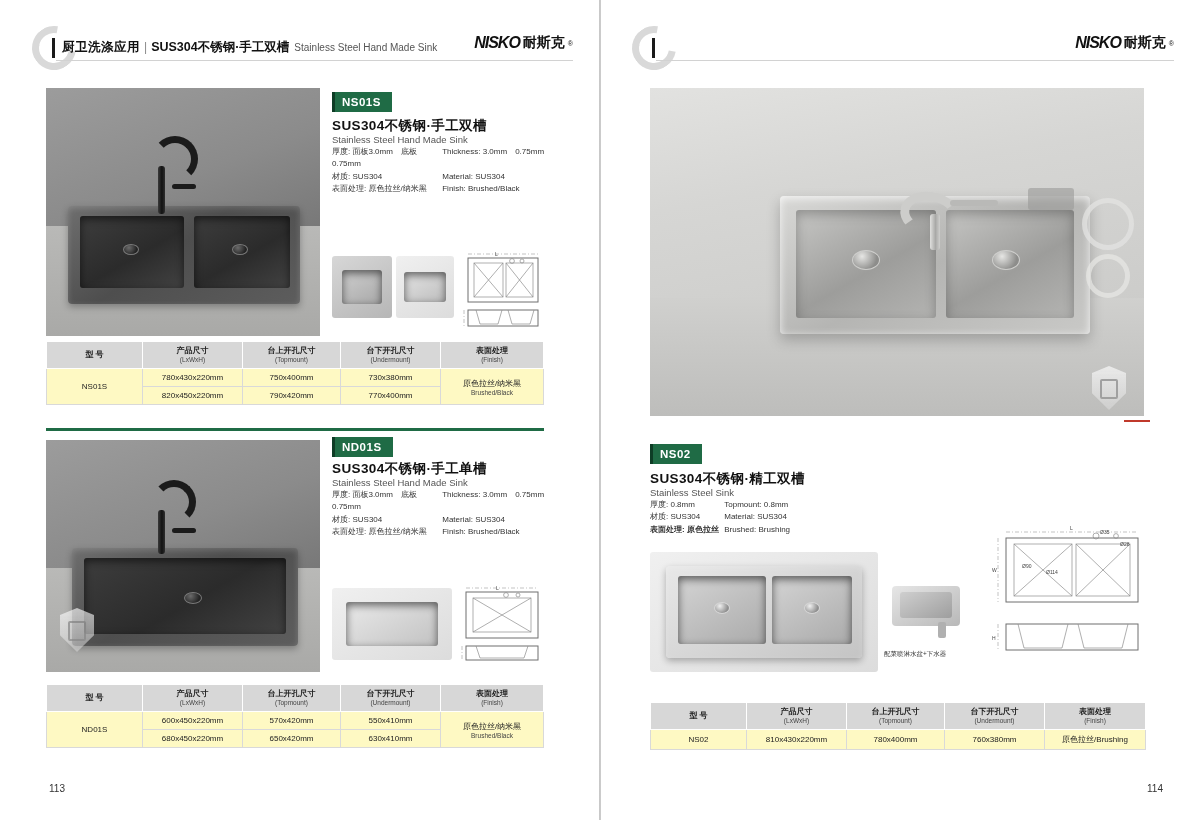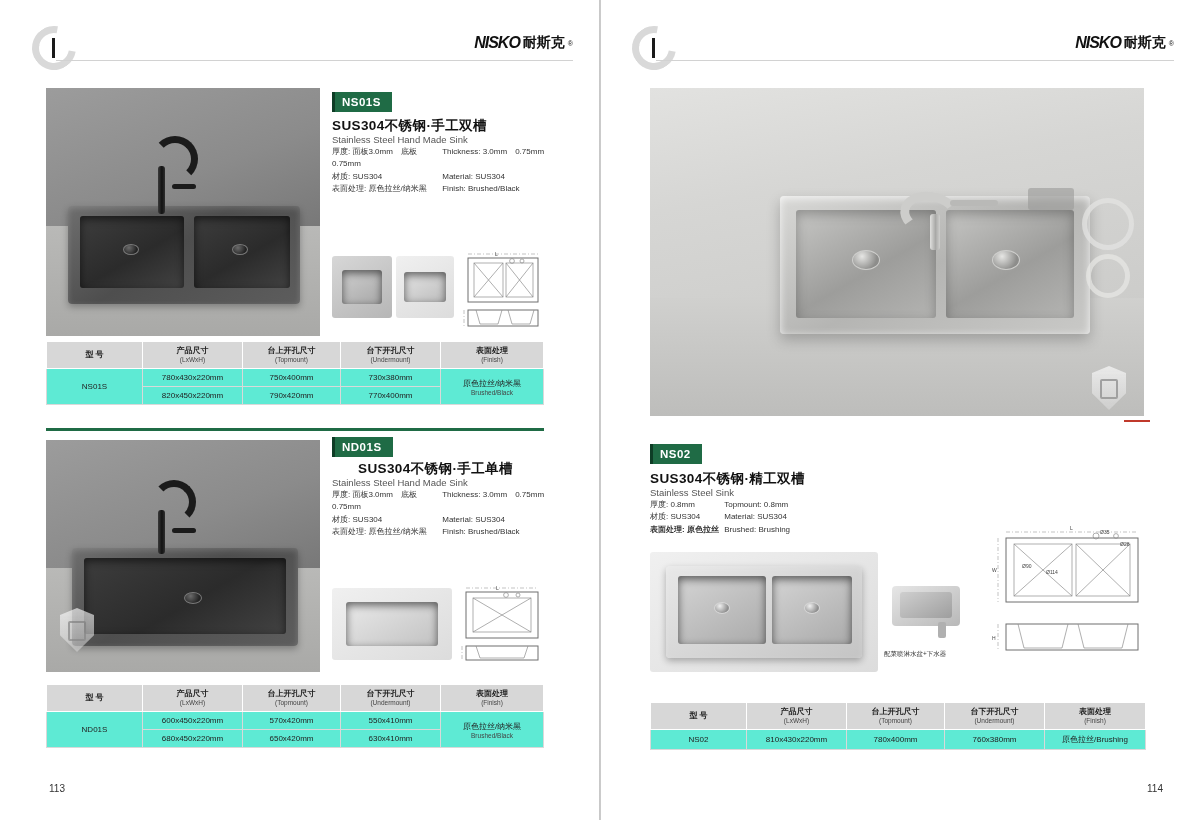--- a/index.html
+++ b/index.html
@@ -153,21 +153,21 @@
   }
   .specs { position: absolute; font-size: 8px; color: #333; line-height: 1.55; }
   .specs .col { display: inline-block; vertical-align: top; }
   .specs .c1 { width: 108px; }
 
   
   table.spec {
     position: absolute;
     border-collapse: collapse;
     font-size: 8px; color: #222;
-    background: #5eead4;
+    background: #fef9c3;
   }
   table.spec th {
     background: #d7d7d7;
     border: 1px solid #ffffff;
     font-size: 8px; font-weight: bold; color: #222;
     padding: 4px 2px; line-height: 1.25;
     text-align: center;
   }
   table.spec th .en { display: block; font-size: 6.5px; font-weight: normal; color: #444; }
   table.spec td {
@@ -211,20 +211,23 @@
 </head>
 <body>
 
 <div class="spread">
 
   <div class="page left">
 
     <div class="hdr">
       <div class="hdr-c"></div>
       <div class="hdr-bar"></div>
+      <div class="hdr-txt">
+        <span class="hdr-cn1">厨卫洗涤应用</span><span class="hdr-sep">|</span><span class="hdr-cn2">SUS304不锈钢·手工双槽</span><span class="hdr-en">Stainless Steel Hand Made Sink</span>
+      </div>
       <div class="hdr-rule"></div>
       <div class="logo">
         <span class="logo-n">NISKO</span>
         <span class="logo-cn">耐斯克</span>
         <span class="logo-r">®</span>
       </div>
     </div>
 
     <div class="photo dark" style="left:46px; top:88px; width:274px; height:248px;">
       <div class="counter" style="height:110px;"></div>
@@ -319,21 +322,21 @@
       <div class="sink-body" style="left:26px; top:108px; width:226px; height:98px;"></div>
       <div class="basin" style="left:38px; top:118px; width:202px; height:76px;"></div>
       <div class="drain" style="left:138px; top:152px; width:18px; height:12px;"></div>
       <div class="faucet-stem" style="left:112px; top:70px; height:44px;"></div>
       <div class="faucet-arc" style="left:106px; top:40px; width:44px; height:44px;"></div>
       <div class="faucet-handle" style="left:126px; top:88px;"></div>
       <div class="badge-shield" style="left:14px; top:168px;"></div>
     </div>
 
     <div class="tag" style="left:332px; top:437px;">ND01S</div>
-    <div class="ttl-cn" style="left:332px; top:460px;margin-left:26px;">SUS304不锈钢·手工单槽</div>
+    <div class="ttl-cn" style="left:332px; top:460px;">SUS304不锈钢·手工单槽</div>
     <div class="ttl-en" style="left:332px; top:477px;">Stainless Steel Hand Made Sink</div>
 
     <div class="specs" style="left:332px; top:489px; width:232px;">
       <div>
         <span class="col c1">厚度: 面板3.0mm　底板0.75mm</span>
         <span class="col">Thickness: 3.0mm　0.75mm</span>
       </div>
       <div>
         <span class="col c1">材质: SUS304</span>
         <span class="col">Material: SUS304</span>

